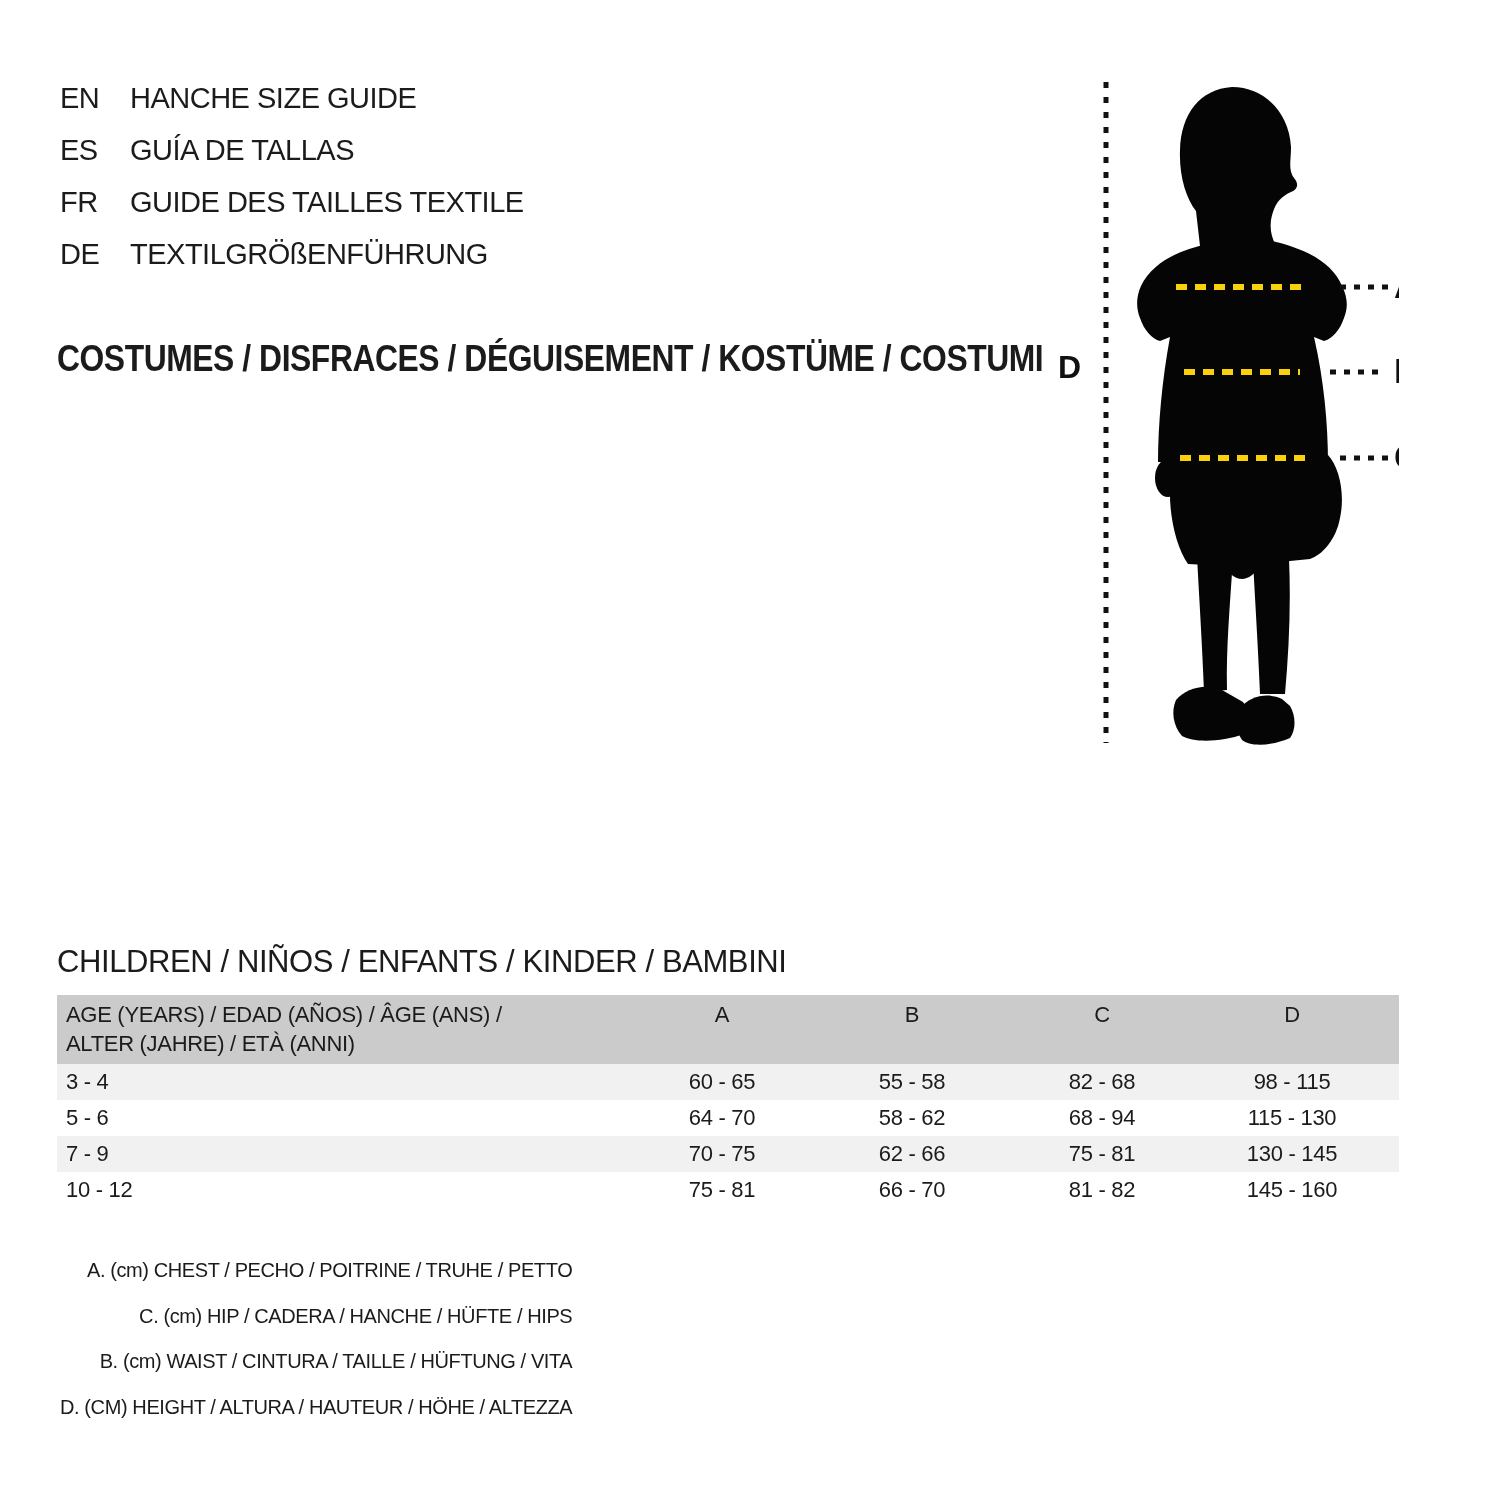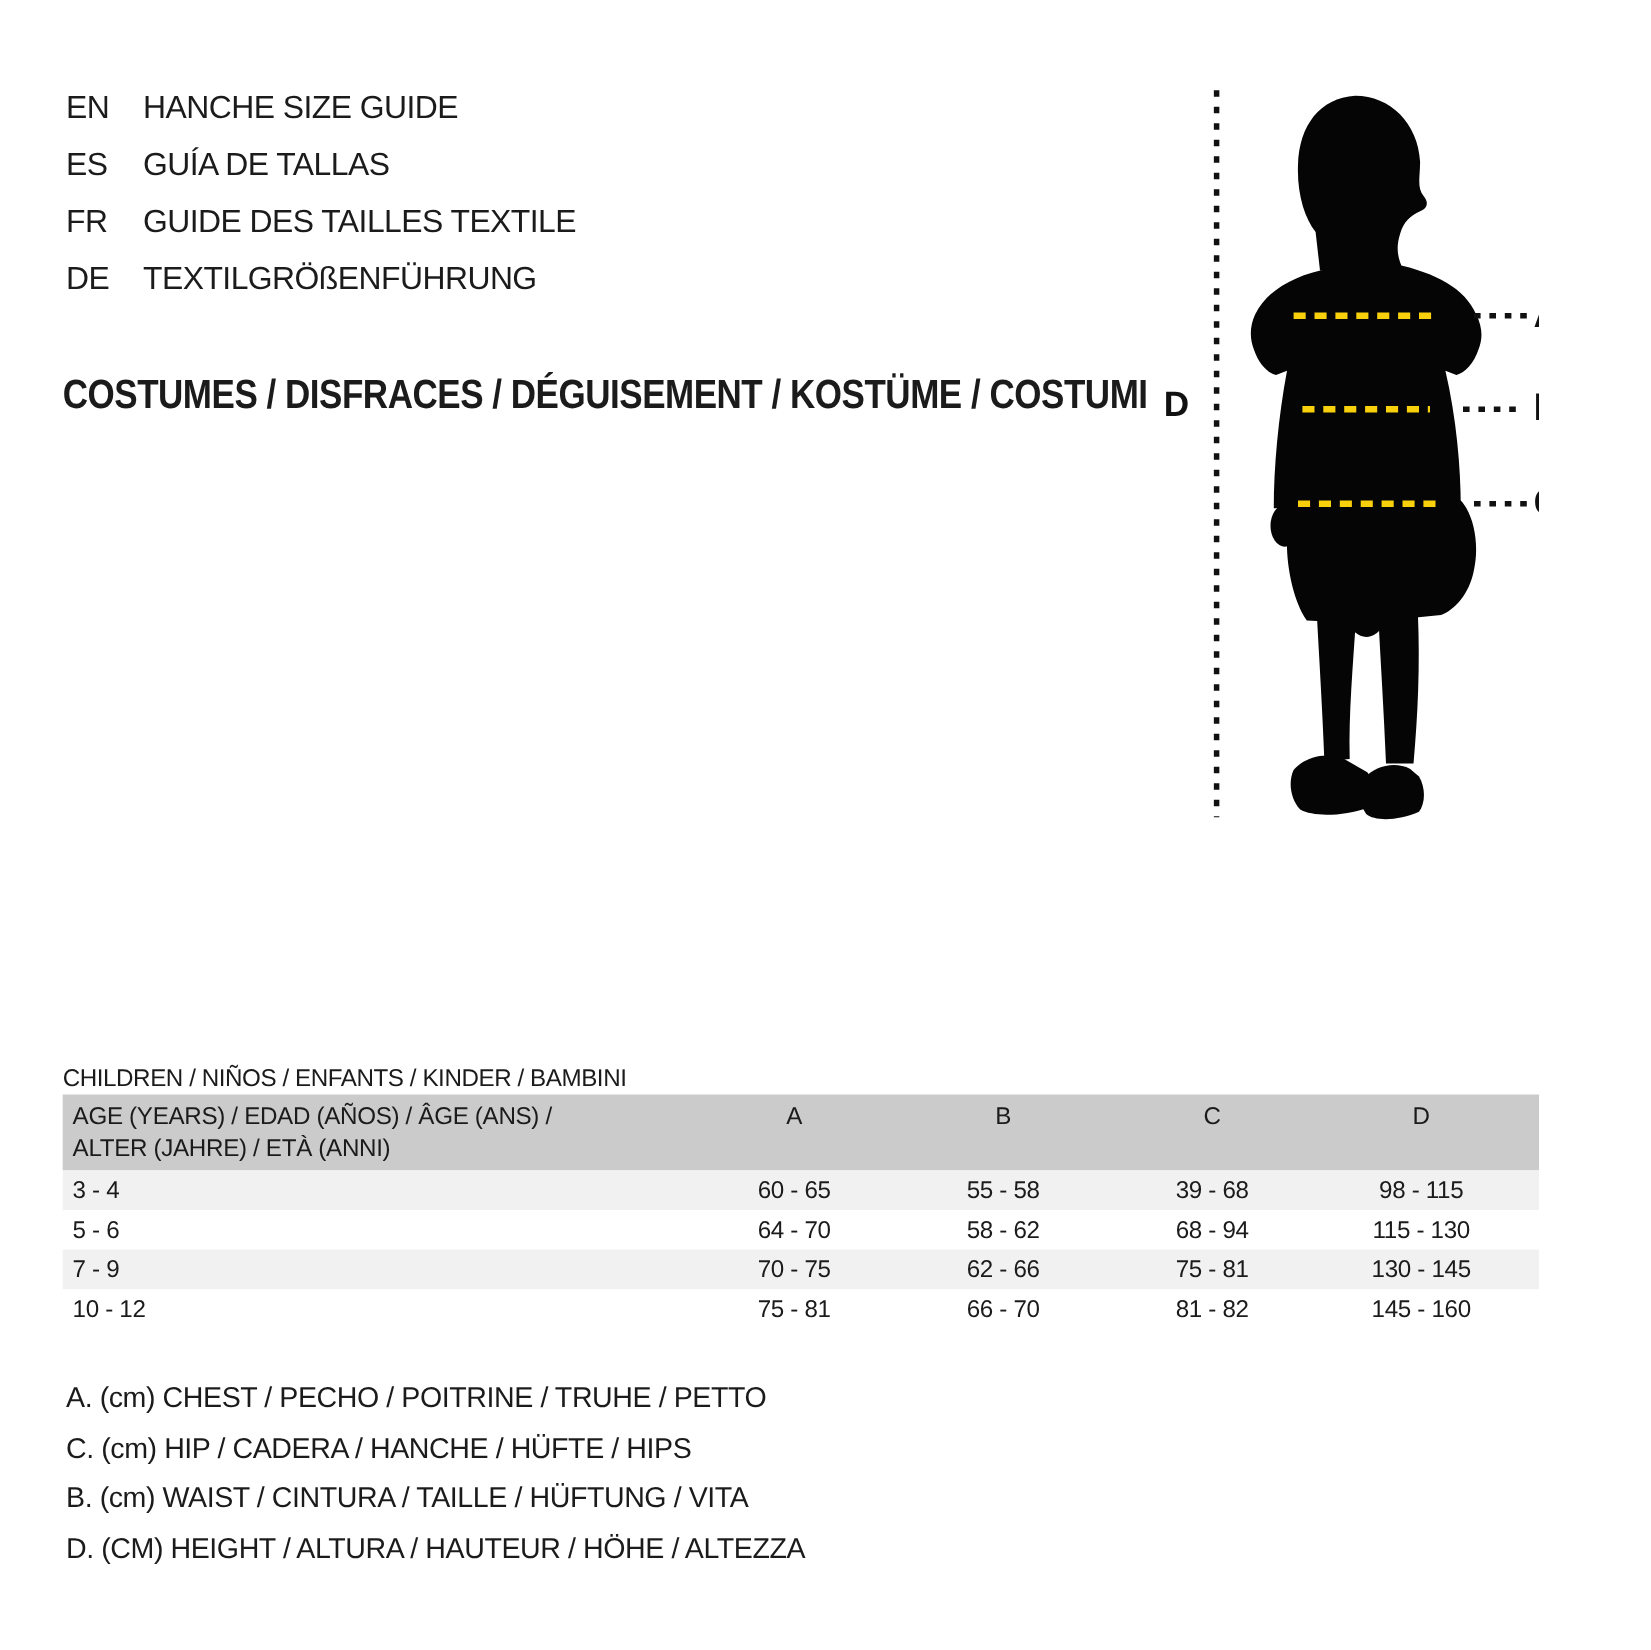--- a/index.html
+++ b/index.html
@@ -19,34 +19,34 @@
   }
   
   .figure-wrap{position:absolute;left:1040px;top:60px;width:420px;height:700px;}
   .fig-label{position:absolute;font-size:35px;font-weight:bold;line-height:40px;}
   .fig-label-a{left:1394px;top:266px;}
   .fig-label-b{left:1394px;top:351px;}
   .fig-label-c{left:1394px;top:437px;}
   .fig-label-d{left:1058px;top:347px;font-size:32px;}
   .fig-label{color:#111;}
   
-  .section-title{position:absolute;left:57px;top:943px;font-size:22px;line-height:38px;letter-spacing:-.4px;white-space:nowrap;margin-top:18px;}
+  .section-title{position:absolute;left:57px;top:943px;font-size:31px;line-height:38px;letter-spacing:-.4px;white-space:nowrap;}
   
   .size-table{position:absolute;left:57px;top:995px;width:1380px;font-size:22px;letter-spacing:-.3px;}
   .size-table .grid{display:grid;grid-template-columns:570px 190px 190px 190px 190px 1fr;}
   .tbl-header{background:#cbcbcb;padding:5px 0 6px 0;}
   .tbl-header .age-head{padding-left:9px;line-height:29px;}
   .tbl-header .col-head{text-align:center;line-height:29px;align-self:start;}
   .tbl-row{height:36px;line-height:36px;}
   .tbl-row:nth-child(even){background:#f1f1f1;}
   .tbl-row .age-cell{padding-left:9px;}
   .tbl-row .val-cell{text-align:center;}
   
   .legend{position:absolute;left:60px;top:1248px;}
-  .legend-row{font-size:26px;line-height:45.5px;letter-spacing:-.4px;white-space:nowrap;}
+  .legend-row{font-size:20px;line-height:45.5px;letter-spacing:-.4px;white-space:nowrap;text-align:right;}
 </style>
 </head>
 <body>
 
 <div class="page">
 
   <div class="lang-list">
     <div class="lang-row">
       <span class="lang-code">EN</span>
       <span class="lang-label">HANCHE SIZE GUIDE</span>
@@ -126,21 +126,21 @@
       <div class="col-head">A</div>
       <div class="col-head">B</div>
       <div class="col-head">C</div>
       <div class="col-head">D</div>
       <div></div>
     </div>
     <div class="grid tbl-row">
       <div class="age-cell">3 - 4</div>
       <div class="val-cell">60 - 65</div>
       <div class="val-cell">55 - 58</div>
-      <div class="val-cell">39 - 68</div>
+      <div class="val-cell">82 - 68</div>
       <div class="val-cell">98 - 115</div>
       <div></div>
     </div>
     <div class="grid tbl-row">
       <div class="age-cell">5 - 6</div>
       <div class="val-cell">64 - 70</div>
       <div class="val-cell">58 - 62</div>
       <div class="val-cell">68 - 94</div>
       <div class="val-cell">115 - 130</div>
       <div></div>

